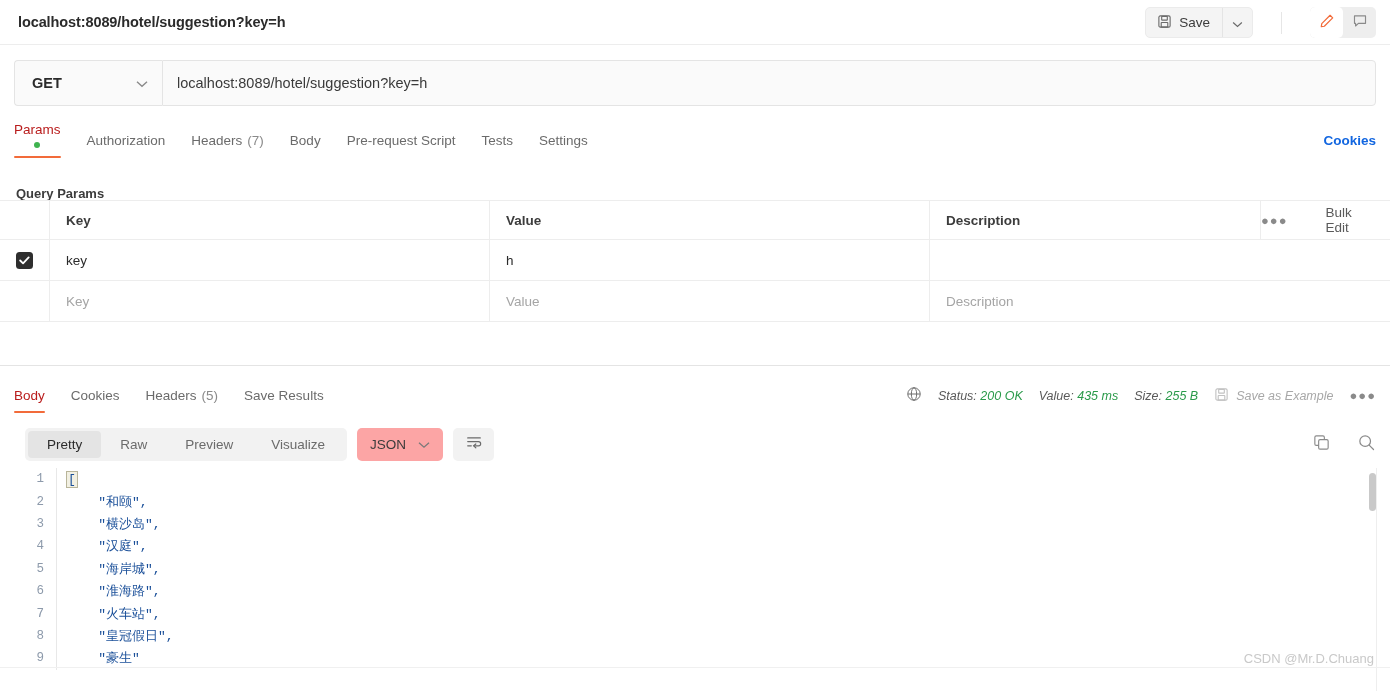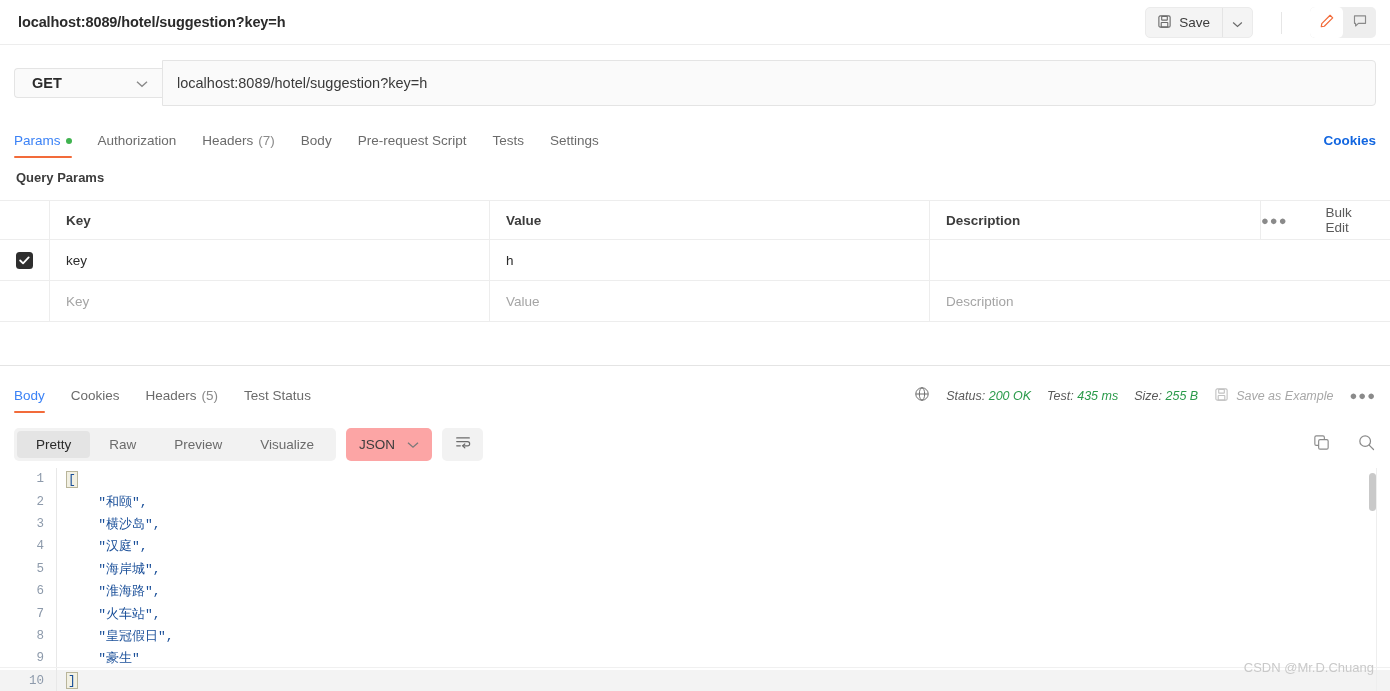--- a/index.html
+++ b/index.html
@@ -51,21 +51,21 @@
     cursor: pointer;
   }
   .icon-btn.active { background: #ffffff; border-radius: 5px; }
 
   
   .urlrow {
     position: absolute; left: 0; top: 45px; width: 1390px; height: 75px;
     display: flex; align-items: center; padding: 0 14px;
   }
   .method-box {
-    width: 148px; height: 30px; background: #fafafa;
+    width: 148px; height: 46px; background: #fafafa;
     border: 1px solid #e4e4e4; border-right: none;
     border-radius: 4px 0 0 4px;
     display: flex; align-items: center; justify-content: space-between;
     padding: 0 14px 0 17px; cursor: pointer;
   }
   .method-label { font-size: 14.5px; font-weight: 700; color: #2b2b2b; }
   .url-box {
     flex: 1; height: 46px; background: #fafafa;
     border: 1px solid #e4e4e4; border-radius: 0 4px 4px 0;
     display: flex; align-items: center; padding: 0 14px;
@@ -89,35 +89,35 @@
   
   .reqtabs {
     position: absolute; left: 0; top: 120px; width: 1390px; height: 38px;
     display: flex; align-items: flex-end; padding: 0 14px;
   }
   .tab {
     font-size: 13.5px; color: #6b6b6b; padding: 0 0 10px 0; margin-right: 26px;
     position: relative; cursor: pointer; white-space: nowrap;
     display: flex; align-items: center; gap: 5px;
   }
-  .tab.active { color: #3b82f6; }
+  .tab.active { color: #b91c1c; flex-direction: column; }
   .tab.active::after {
     content: ""; position: absolute; left: 0; right: 0; bottom: 0;
     height: 2.5px; background: #f26b3a; border-radius: 2px;
   }
   .green-dot { width: 6px; height: 6px; border-radius: 50%; background: #3fb34f; display: inline-block; }
   .tab-count { color: #8a8a8a; }
   .cookies-link {
     position: absolute; right: 14px; bottom: 10px;
     font-size: 13.5px; color: #1266e0; font-weight: 700; cursor: pointer;
   }
 
   
   .qp-title {
-    position: absolute; left: 16px; top: 170px;
+    position: absolute; left: 16px; top: 186px;
     font-size: 13px; font-weight: 700; color: #3c3c3c;
   }
   .ptable {
     position: absolute; left: 0; top: 200px; width: 1390px;
     border-top: 1px solid #ededed;
     font-size: 13.5px;
   }
   .prow { display: flex; height: 41px; border-bottom: 1px solid #ededed; }
   .prow.header { height: 39px; }
   .pcell-check {
@@ -158,21 +158,21 @@
   .status-strip {
     position: absolute; right: 14px; bottom: 8px;
     display: flex; align-items: center; gap: 16px; font-size: 12.5px; color: #5a5a5a; font-style: italic;
   }
   .stat-val { color: #2a9a4a; font-weight: 400; }
   .save-example { color: #a8a8a8; display: flex; align-items: center; gap: 7px; cursor: pointer; }
 
   
   .bodybar {
     position: absolute; left: 0; top: 420px; width: 1390px; height: 48px;
-    display: flex; align-items: center; padding: 0 14px;
+    display: flex; align-items: center; padding: 0 25px;
   }
   .seg {
     display: flex; align-items: center; background: #f2f2f2; border-radius: 5px;
     height: 33px; padding: 3px;
   }
   .seg-item {
     padding: 0 19px; height: 27px; display: flex; align-items: center;
     font-size: 13.5px; color: #6b6b6b; border-radius: 4px; cursor: pointer;
   }
   .seg-item.active { background: #e4e4e4; color: #2b2b2b; font-weight: 400; }
@@ -216,21 +216,21 @@
   }
   .vthumb {
     position: absolute; right: 0; top: 5px; width: 7px; height: 38px;
     background: #c9c9c9; border-radius: 4px;
   }
   .vtrackline {
     position: absolute; right: 13px; top: 468px; width: 1px; height: 223px;
     background: #eeeeee;
   }
   .watermark {
-    position: absolute; right: 16px; bottom: 16px;
+    position: absolute; right: 16px; bottom: 25px;
     font-size: 13px; color: #c9c9c9; user-select: none;
   }
   .wm-rule {
     position: absolute; left: 0; bottom: 23px; width: 1390px; height: 1px;
     background: #f0f0f0;
   }
 </style>
 </head>
 <body>
 
@@ -352,36 +352,36 @@
 
   <div class="hsplit"></div>
 
   <div class="restabs">
     <div class="tab active">Body</div>
     <div class="tab">Cookies</div>
     <div class="tab">
       <span>Headers</span>
       <span class="tab-count">(5)</span>
     </div>
-    <div class="tab">Test Status</div>
+    <div class="tab">Save Results</div>
 
     <div class="status-strip">
       <span>
         <svg width="16" height="16" viewBox="0 0 18 18" fill="none" stroke="#6b6b6b" stroke-width="1.1">
           <circle cx="9" cy="9" r="7"></circle>
             <ellipse cx="9" cy="9" rx="3" ry="7"></ellipse>
             <path d="M2.2 9 H15.8"></path>
         </svg>
       </span>
       <span>
         <span>Status:</span>
         <span class="stat-val">200 OK</span>
       </span>
       <span>
-        <span>Test:</span>
+        <span>Value:</span>
         <span class="stat-val">435 ms</span>
       </span>
       <span>
         <span>Size:</span>
         <span class="stat-val">255 B</span>
       </span>
       <span class="save-example">
         <span>
           <svg width="15" height="15" viewBox="0 0 16 16" fill="none" stroke="#c2c2c2" stroke-width="1.2">
             <rect x="2" y="2" width="12" height="12" rx="1.5"></rect>
@@ -475,25 +475,20 @@
     <div class="codeline">
       <span class="ln">8</span>
       <span class="gutterline"></span>
       <span class="code">    "皇冠假日",</span>
     </div>
     <div class="codeline">
       <span class="ln">9</span>
       <span class="gutterline"></span>
       <span class="code">    "豪生"</span>
     </div>
-    <div class="codeline current">
-      <span class="ln">10</span>
-      <span class="gutterline"></span>
-      <span class="code"><span class="bracket">]</span></span>
-    </div>
   </div>
 
   <div class="vtrackline"></div>
   <div class="vscroll">
     <div class="vthumb"></div>
   </div>
 
   <div class="wm-rule"></div>
   <div class="watermark">CSDN @Mr.D.Chuang</div>
 

